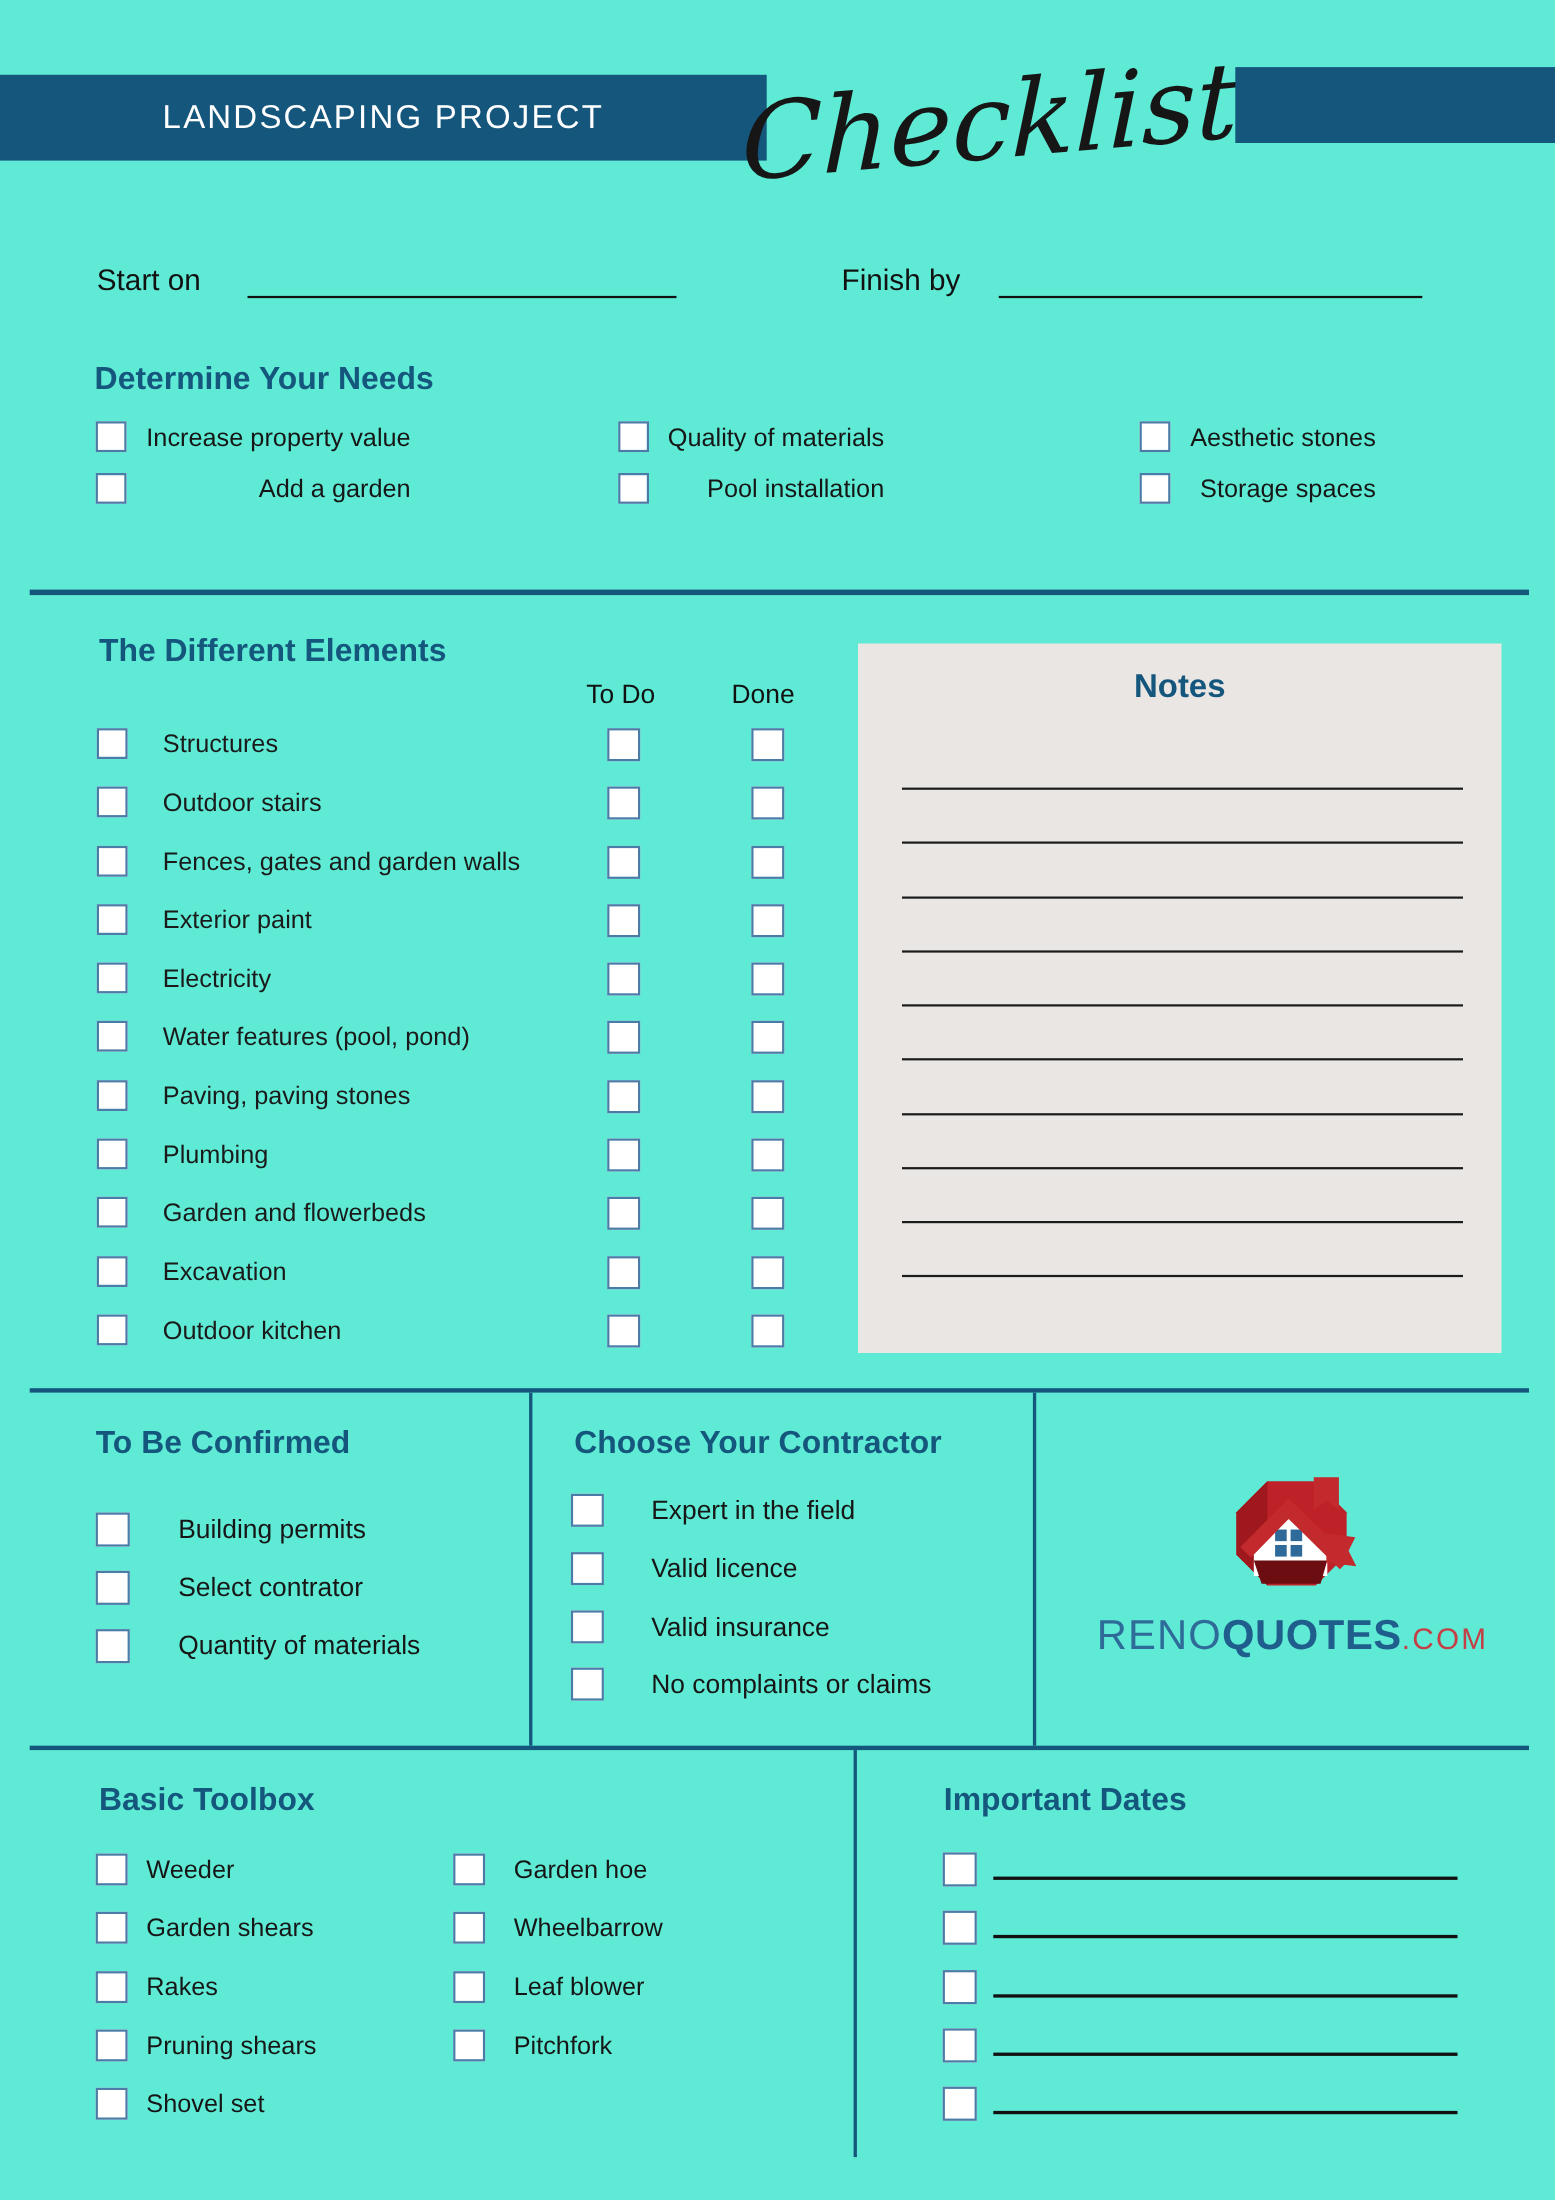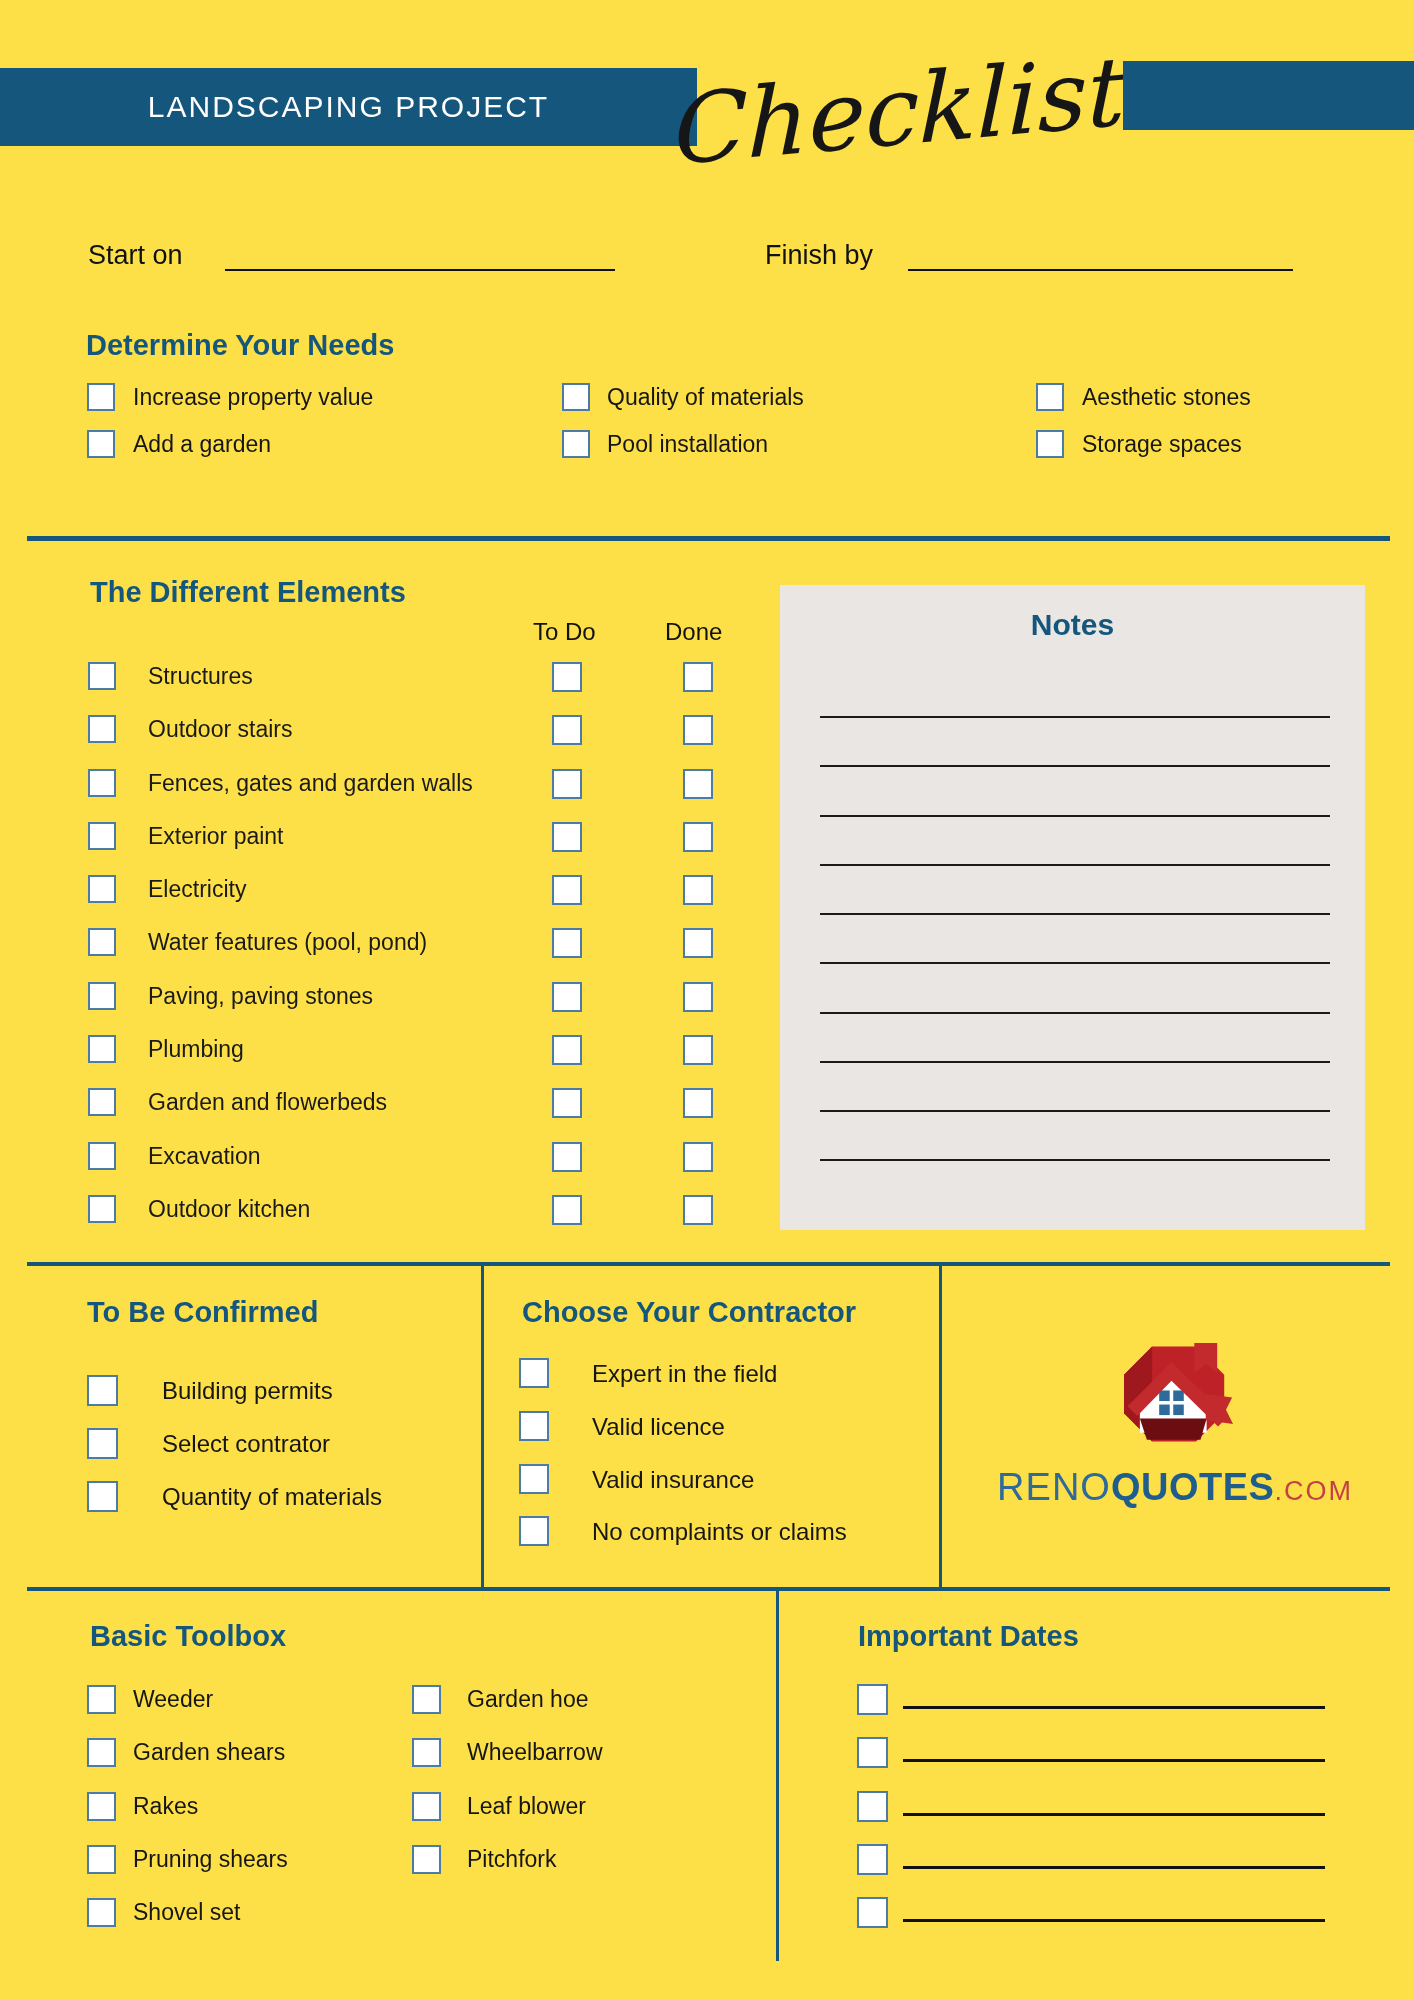--- a/index.html
+++ b/index.html
@@ -1,16 +1,16 @@
 <!DOCTYPE html>
 <html><head>
 <meta charset="utf-8">
 <style>
   html,body{margin:0;padding:0;background:#fff;}
-  .page{position:relative;width:1414px;height:2000px;background:#fde047;overflow:hidden;
+  .page{position:relative;width:1414px;height:2000px;background:#5eead4;overflow:hidden;
         font-family:"Liberation Sans", sans-serif;color:#1a1a1a;}
 
   
   .bar{position:absolute;background:#15567D;}
   .bar-left{left:0;top:68px;width:697px;height:78px;display:flex;align-items:center;justify-content:center;}
   .bar-left span{color:#ffffff;font-size:30px;letter-spacing:2px;font-weight:400;}
   .bar-right{left:1123px;top:61px;width:291px;height:69px;}
   .script-title{position:absolute;left:690px;top:26px;width:420px;height:170px;
       font-family:"DejaVu Serif", serif;font-style:italic;font-weight:400;font-size:96px;
       color:#161616;display:flex;align-items:center;justify-content:center;
@@ -30,21 +30,21 @@
   
   .cb{display:inline-block;background:#fff;border:2px solid #4a7ca7;box-sizing:border-box;flex:none;}
   .cb28{width:28px;height:28px;}
   .cb29{width:29px;height:29px;}
   .cb30{width:30px;height:30px;}
   .cb31{width:31px;height:31px;}
 
   
   .needs-col{position:absolute;top:383px;}
   .needs-col.c1{left:87px;} .needs-col.c2{left:562px;} .needs-col.c3{left:1036px;}
-  .needs-row{display:flex;align-items:flex-start;height:47px;}
+  .needs-row{display:flex;align-items:flex-start;height:47px;justify-content:space-between;}
   .needs-row .gap1{margin-right:18px;} .needs-row .gap2{margin-right:17px;}
   .item-label{font-size:23px;line-height:28px;color:#161616;white-space:nowrap;}
 
   
   .hdiv{position:absolute;left:27px;width:1363px;background:#15567D;}
   .d1{top:536px;height:5px;}
   .d2{top:1262px;height:4px;}
   .d3{top:1587px;height:4px;}
   .vdiv{position:absolute;width:3px;background:#15567D;}
   .va{left:481px;top:1266px;height:321px;}

